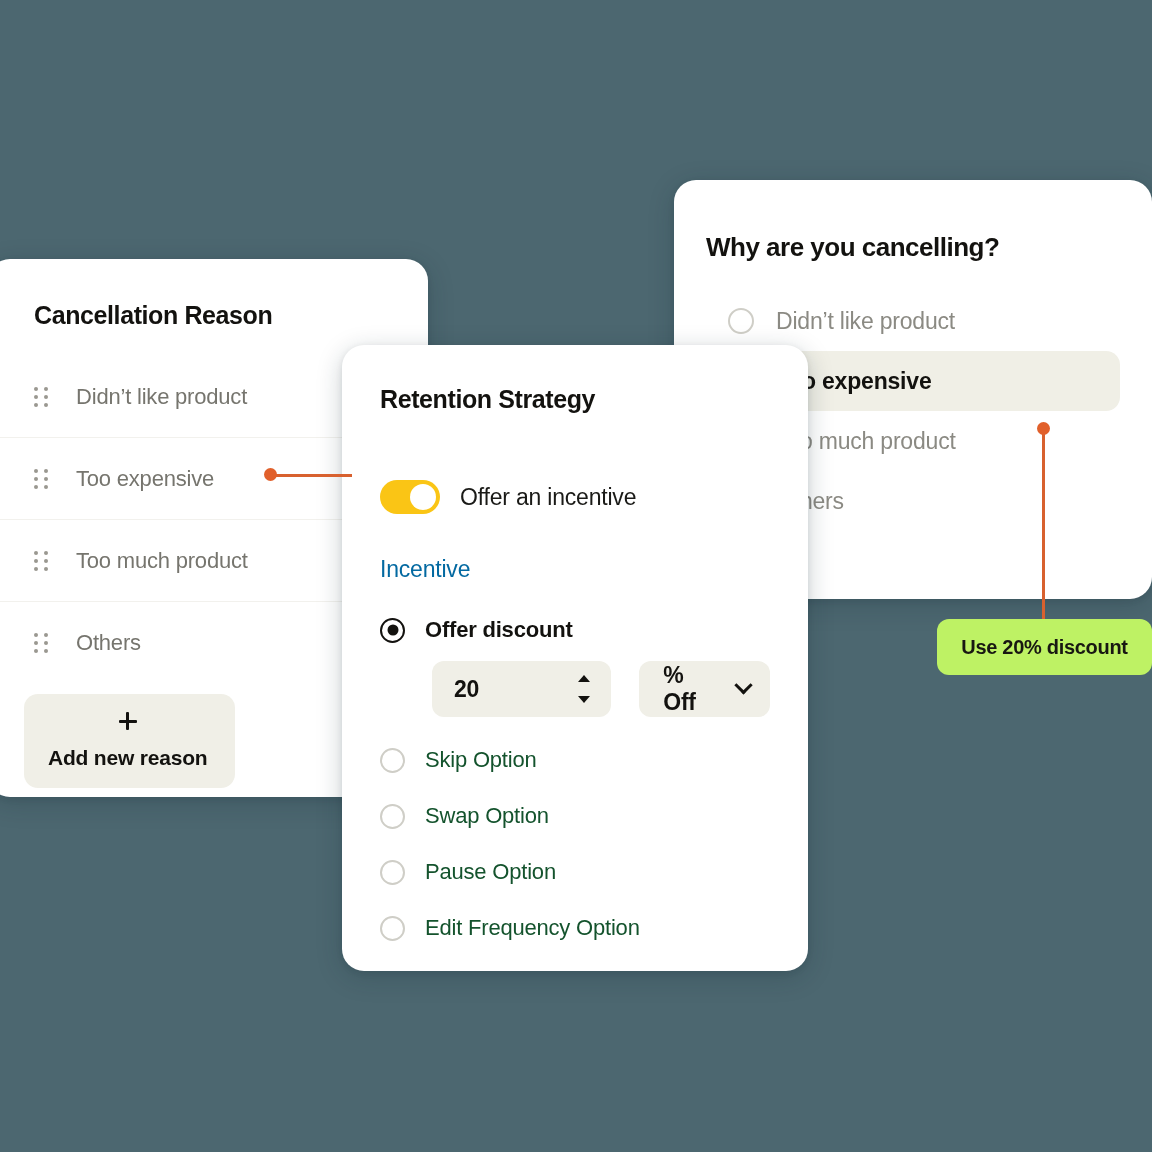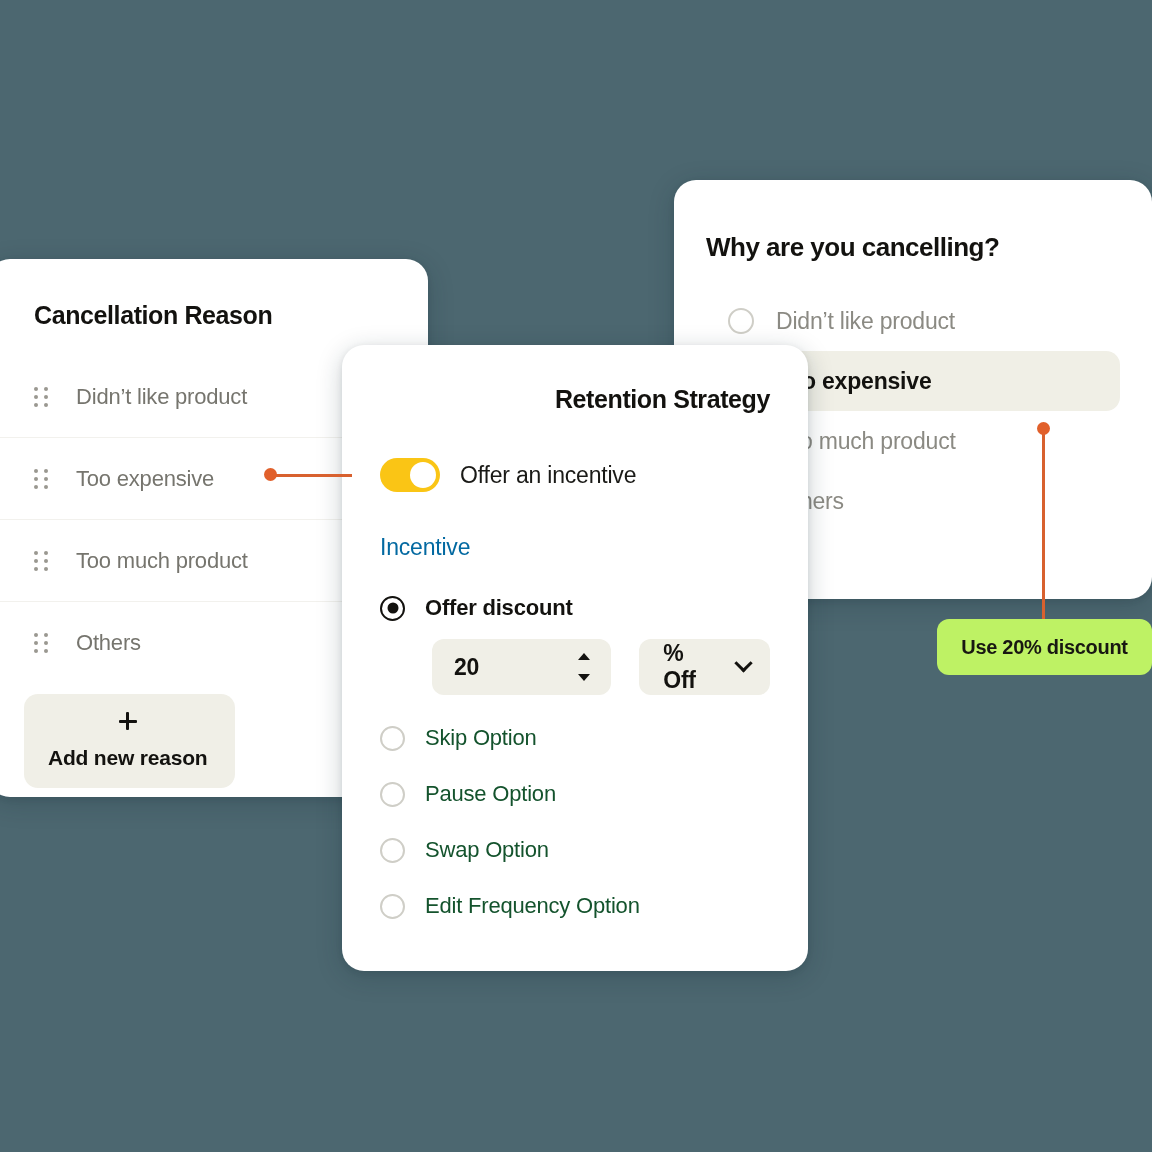--- a/index.html
+++ b/index.html
@@ -124,27 +124,26 @@
     width: 466px;
     height: 626px;
     z-index: 3;
     padding: 40px 38px 0 38px;
   }
   #card-retention .card-title {
     font-size: 25px;
     font-weight: 700;
     color: #13120f;
     letter-spacing: -0.4px;
-    text-align: right;
   }
   .toggle-row {
     display: flex;
     align-items: center;
     gap: 20px;
-    margin-top: 44px;
+    margin-top: 66px;
   }
   .toggle {
     position: relative;
     width: 60px;
     height: 34px;
     border-radius: 17px;
     background: #fac515;
     flex: 0 0 auto;
     cursor: pointer;
   }
@@ -477,26 +476,26 @@
 
     <div class="option-list">
 
       <div class="radio-row">
         <span class="radio"></span>
         <span class="radio-label">Skip Option</span>
       </div>
 
       <div class="radio-row">
         <span class="radio"></span>
+        <span class="radio-label">Swap Option</span>
+      </div>
+
+      <div class="radio-row">
+        <span class="radio"></span>
         <span class="radio-label">Pause Option</span>
-      </div>
-
-      <div class="radio-row">
-        <span class="radio"></span>
-        <span class="radio-label">Swap Option</span>
       </div>
 
       <div class="radio-row">
         <span class="radio"></span>
         <span class="radio-label">Edit Frequency Option</span>
       </div>
 
     </div>
   </div>
 

